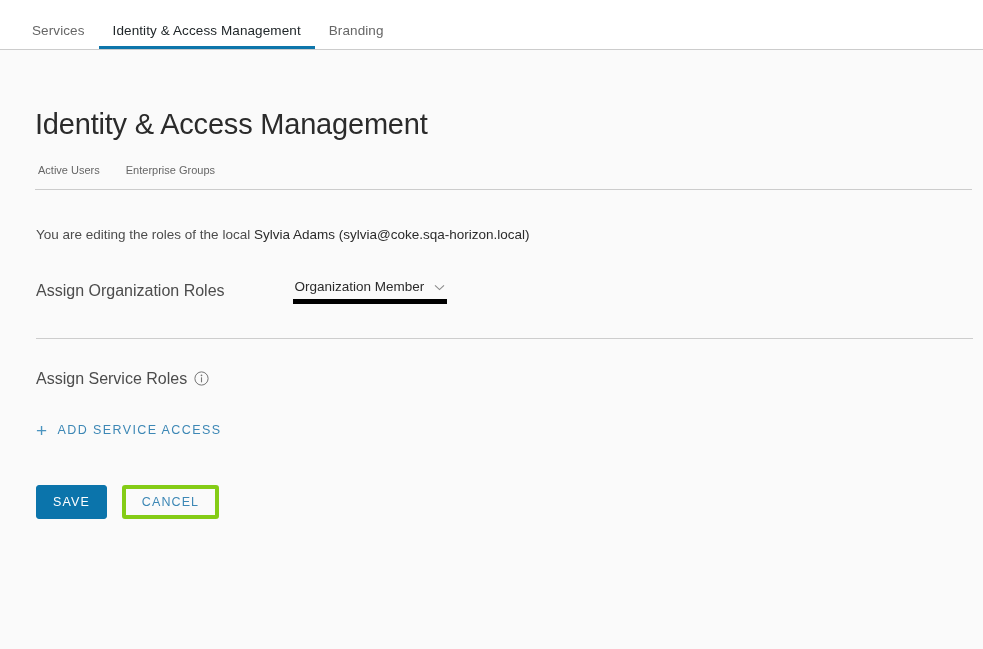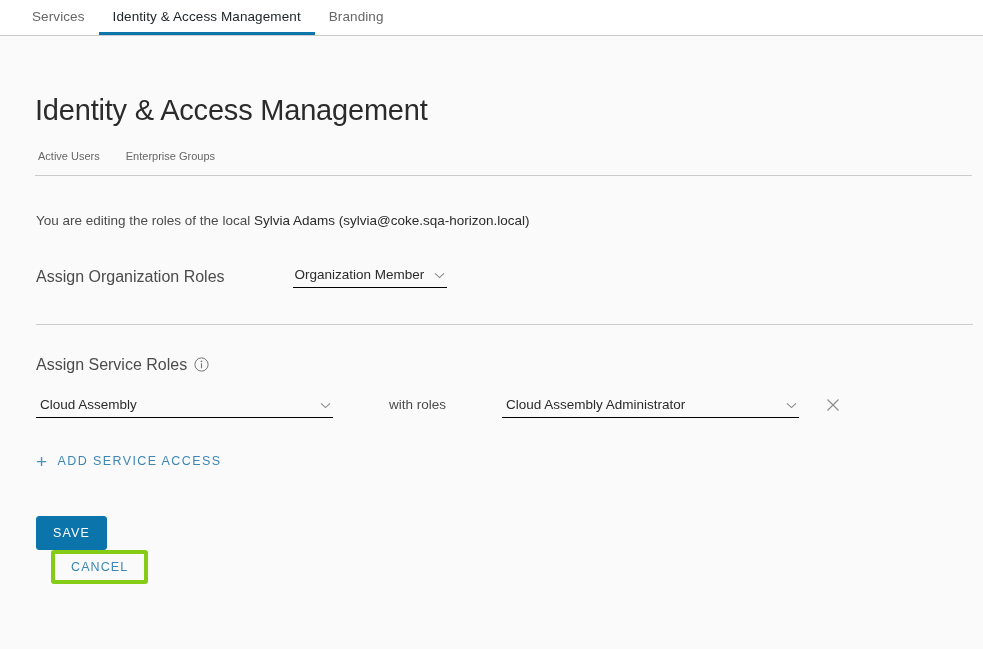--- a/index.html
+++ b/index.html
@@ -11,21 +11,21 @@
     width: 983px;
     height: 649px;
     background: #fafafa;
     font-family: "Liberation Sans", sans-serif;
     color: #313131;
     overflow: hidden;
   }
 
   
   .topbar {
-    height: 36px;
+    height: 50px;
     background: #ffffff;
     border-bottom: 1px solid #ccc;
     display: flex;
     align-items: flex-end;
     padding: 0 0 0 18px;
     position: relative;
   }
   .topbar-tab {
     font-size: 13.5px;
     color: #666666;
@@ -102,21 +102,21 @@
     line-height: 1;
   }
   .org-select-wrap {
     margin-left: 68px;
   }
 
   .select {
     display: inline-flex;
     align-items: center;
     justify-content: space-between;
-    border-bottom: 1px solid #000000;
+    border-bottom: 5px solid #000000;
     font-size: 13.5px;
     color: #2b2b2b;
     padding: 0 2px 6px 2px;
     cursor: pointer;
     background: transparent;
     line-height: 1;
   }
   .select .chev {
     display: inline-block;
     margin-left: 8px;
@@ -189,23 +189,22 @@
     font-size: 19px;
     font-weight: 400;
     margin-right: 9px;
     line-height: 1;
     color: #4a94c0;
   }
 
   
   .btn-row {
     display: flex;
-    align-items: flex-start;
+    align-items: flex-end;
     margin: 44px 0 0 1px;
-    flex-direction: column;
   }
   .btn {
     height: 34px;
     min-width: 70px;
     font-size: 12.5px;
     letter-spacing: 1.1px;
     display: inline-flex;
     align-items: center;
     justify-content: center;
     cursor: pointer;
@@ -270,47 +269,20 @@
     <span class="form-label">Assign Service Roles</span>
     <span class="info-icon">
       <svg width="15" height="15" viewBox="0 0 15 15" aria-hidden="true">
         <circle cx="7.5" cy="7.5" r="6.6" fill="none" stroke="#757575" stroke-width="1"></circle>
         <circle cx="7.5" cy="4.3" r="0.85" fill="#757575"></circle>
         <rect x="6.95" y="6.3" width="1.1" height="5" fill="#757575"></rect>
       </svg>
     </span>
   </div>
 
-  <div class="service-row">
-    <div class="select service">
-      <span>Cloud Assembly</span>
-      <span class="chev">
-        <svg width="11" height="7" viewBox="0 0 11 7" aria-hidden="true">
-          <path d="M1 1.3 L5.5 5.6 L10 1.3" fill="none" stroke="#8a8a8a" stroke-width="1.1"></path>
-        </svg>
-      </span>
-    </div>
-
-    <span class="with-roles">with roles</span>
-
-    <div class="select roles">
-      <span>Cloud Assembly Administrator</span>
-      <span class="chev">
-        <svg width="11" height="7" viewBox="0 0 11 7" aria-hidden="true">
-          <path d="M1 1.3 L5.5 5.6 L10 1.3" fill="none" stroke="#8a8a8a" stroke-width="1.1"></path>
-        </svg>
-      </span>
-    </div>
-
-    <span class="remove-btn">
-      <svg width="14" height="14" viewBox="0 0 14 14" aria-hidden="true">
-        <path d="M1.5 1.5 L12.5 12.5 M12.5 1.5 L1.5 12.5" stroke="#8a8a8a" stroke-width="1.1" fill="none"></path>
-      </svg>
-    </span>
-  </div>
 
   <div class="add-link">
     <span class="plus">+</span>
     <span>ADD SERVICE ACCESS</span>
   </div>
 
   
   <div class="btn-row">
     <div class="btn btn-primary">SAVE</div>
     <div class="btn btn-secondary">CANCEL</div>

